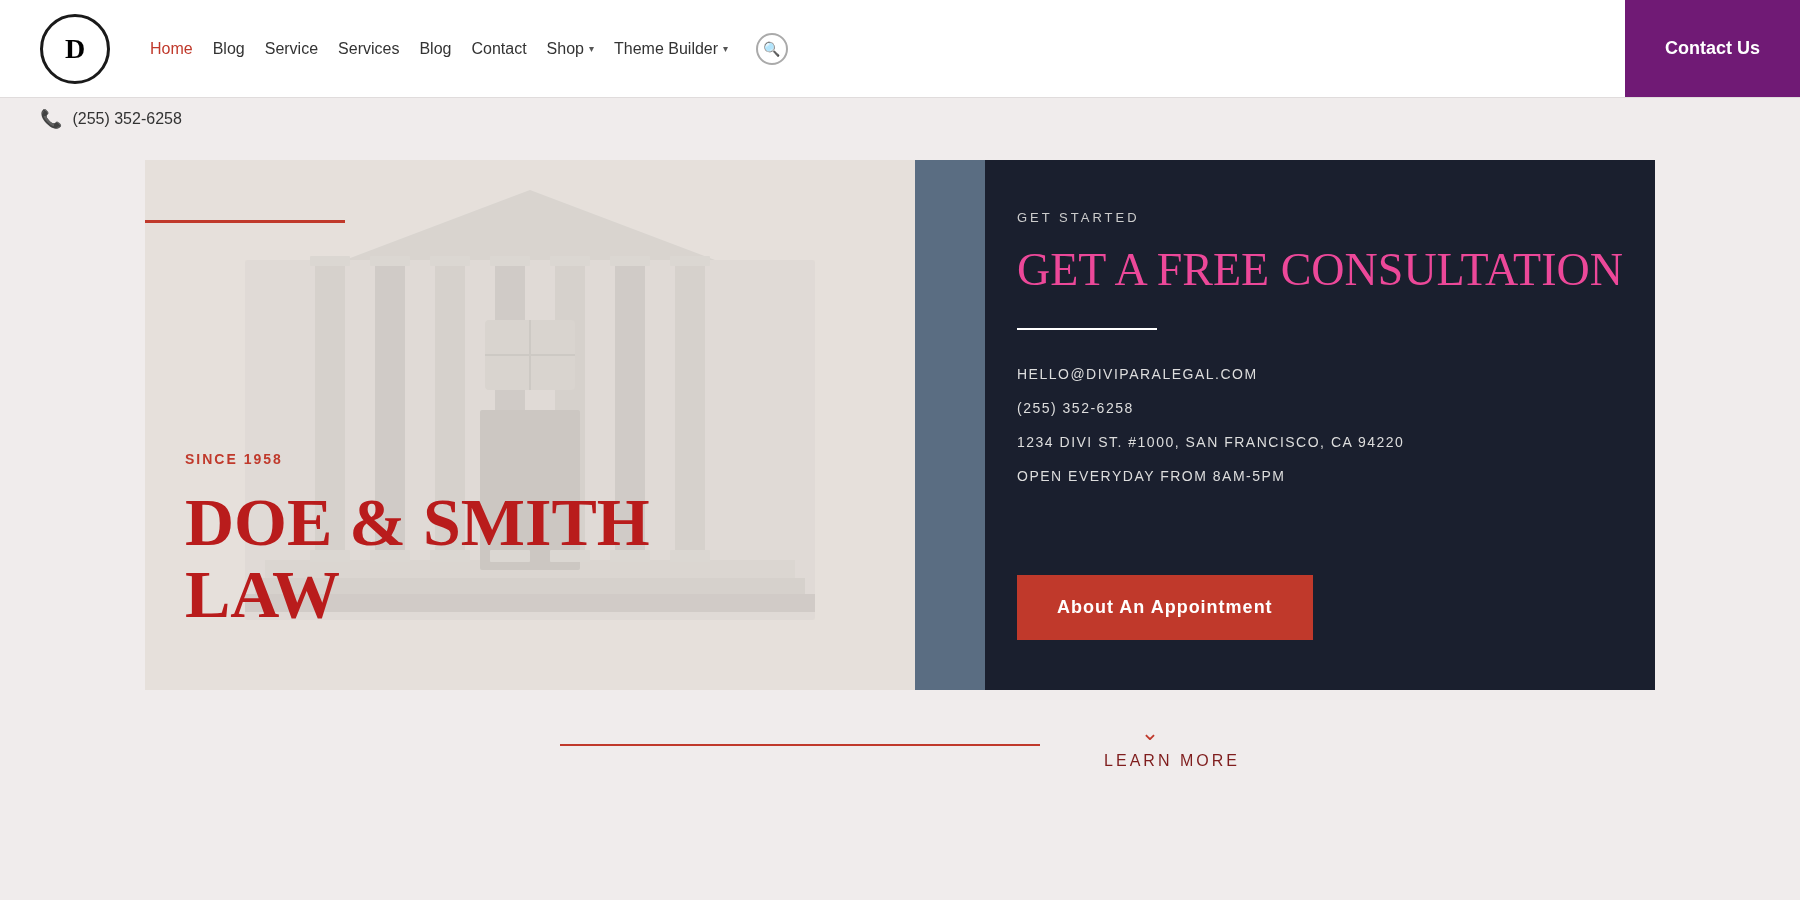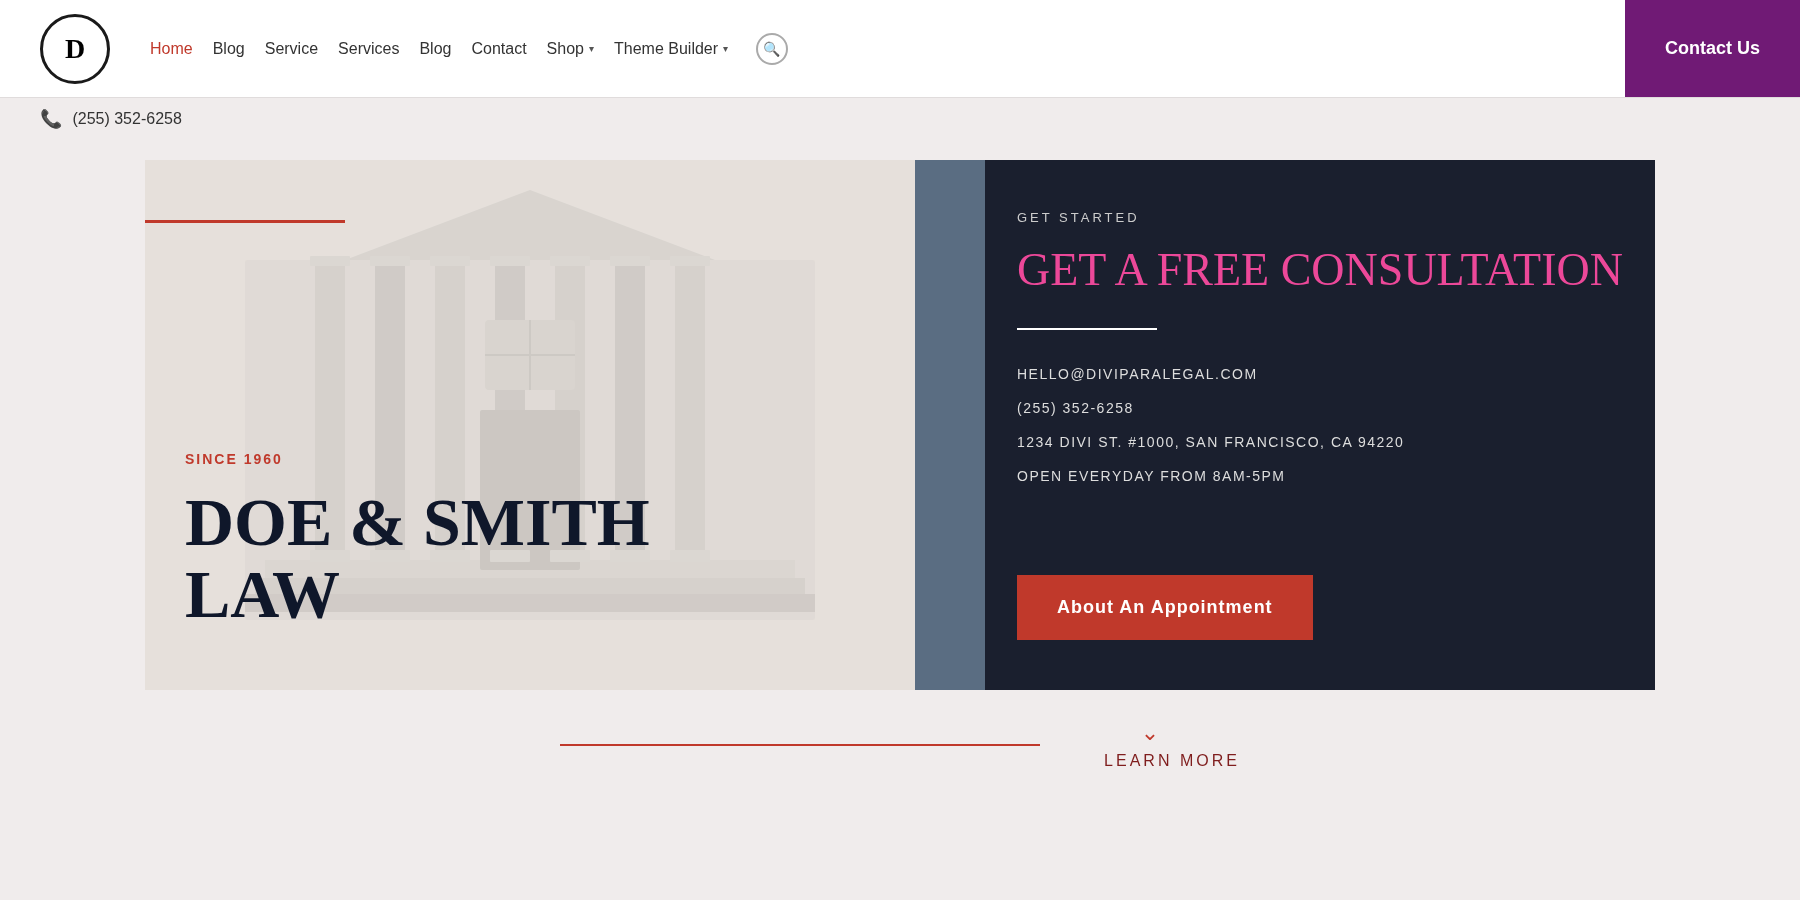--- a/index.html
+++ b/index.html
@@ -162,21 +162,21 @@
       font-size: 14px;
       font-weight: bold;
       letter-spacing: 2px;
       margin-bottom: 20px;
     }
 
     .firm-name {
       font-family: Georgia, 'Times New Roman', serif;
       font-size: 68px;
       font-weight: bold;
-      color: #0f172a;
+      color: #b91c1c;
       line-height: 1.05;
     }
 
     .red-line-top {
       position: absolute;
       top: 60px;
       left: 0;
       width: 200px;
       height: 3px;
       background-color: #c0392b;
@@ -378,21 +378,21 @@
         <rect x="465" y="390" width="40" height="12" fill="#d0ccc6" rx="1"></rect>
         <rect x="525" y="390" width="40" height="12" fill="#d0ccc6" rx="1"></rect>
 
         <rect width="770" height="530" fill="rgba(240,236,232,0.35)"></rect>
       </svg>
     </div>
 
     <div class="red-line-top"></div>
 
     <div class="hero-text-overlay">
-      <div class="since-label">SINCE 1960</div>
+      <div class="since-label">SINCE 1958</div>
       <div class="firm-name">
         <span>DOE &amp; SMITH</span><br>
         <span>LAW</span>
       </div>
     </div>
   </div>
 
   <div class="hero-right">
 
     <div class="blue-sidebar"></div>

